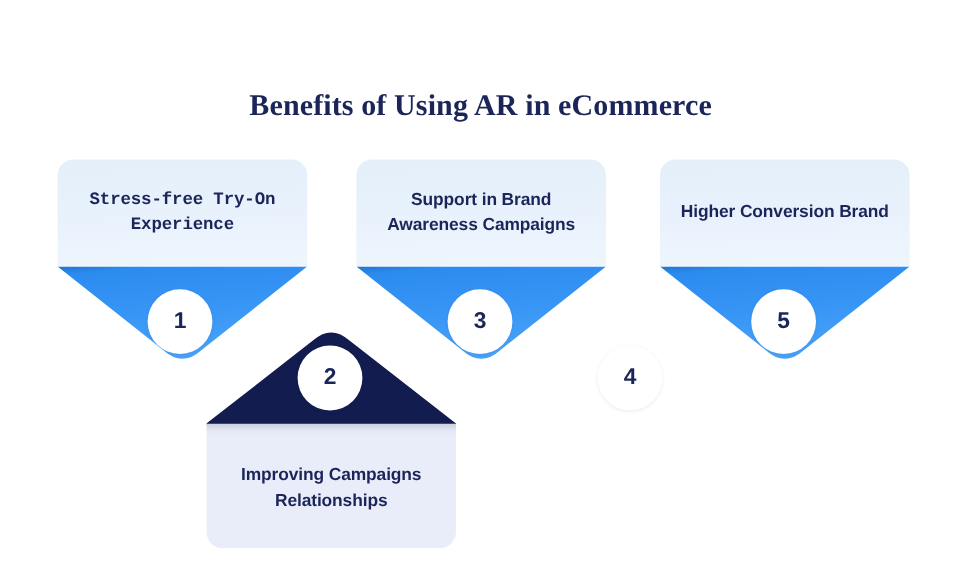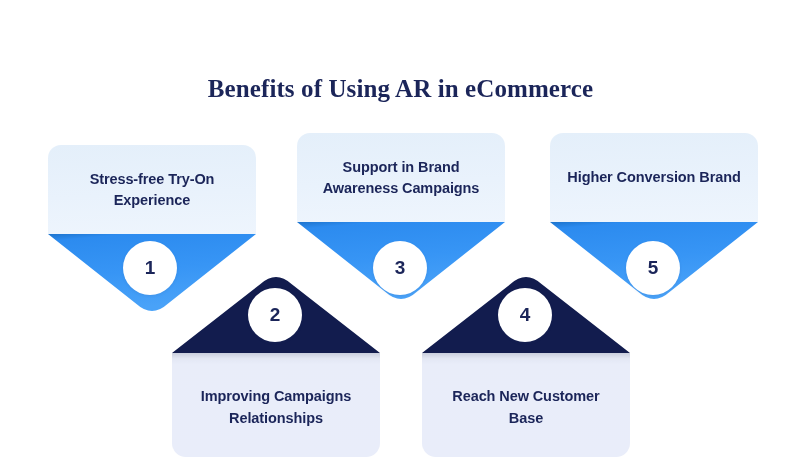--- a/index.html
+++ b/index.html
@@ -131,21 +131,21 @@
     z-index: 5;
   }
 </style>
 </head>
 <body>
 
 <div id="canvas">
 
   <div id="page-title">Benefits of Using AR in eCommerce</div>
 
-  <div class="funnel down" style="left:48px; top:112px;">
+  <div class="funnel down" style="left:48px; top:100px;font-family:Liberation Mono, monospace;">
     <div class="label-box">
       <div class="label-text">Stress-free Try-On Experience</div>
     </div>
     <div class="tri-wrap">
       <svg width="208" height="83" viewBox="0 0 208 83" xmlns="http://www.w3.org/2000/svg">
         <defs>
           <linearGradient id="g1" x1="0" y1="0" x2="0.25" y2="1">
             <stop offset="0" stop-color="#1d74cd"></stop>
             <stop offset="0.09" stop-color="#2c8bef"></stop>
             <stop offset="0.55" stop-color="#3795f5"></stop>
@@ -189,30 +189,20 @@
           </linearGradient>
         </defs>
         <path d="M0 0 L208 0 L119.5 70 Q104 84 88.5 70 Z" fill="url(#g3)"></path>
       </svg>
     </div>
   </div>
   <div class="badge" style="left:373px; top:208px;">
     <span>3</span>
   </div>
 
-  <div class="funnel up" style="left:422px; top:240px;">
-    <div class="tri-wrap">
-      <svg width="208" height="81" viewBox="0 0 208 81" xmlns="http://www.w3.org/2000/svg">
-        <path d="M88.5 11 Q104 -3 119.5 11 L208 80 L208 81 L0 81 L0 80 Z" fill="#121c4e"></path>
-      </svg>
-    </div>
-    <div class="label-box">
-      <div class="label-text">Reach New Customer Base</div>
-    </div>
-  </div>
   <div class="badge" style="left:498px; top:255px;">
     <span>4</span>
   </div>
 
   <div class="funnel down" style="left:550px; top:100px;">
     <div class="label-box">
       <div class="label-text">Higher Conversion Brand</div>
     </div>
     <div class="tri-wrap">
       <svg width="208" height="83" viewBox="0 0 208 83" xmlns="http://www.w3.org/2000/svg">

